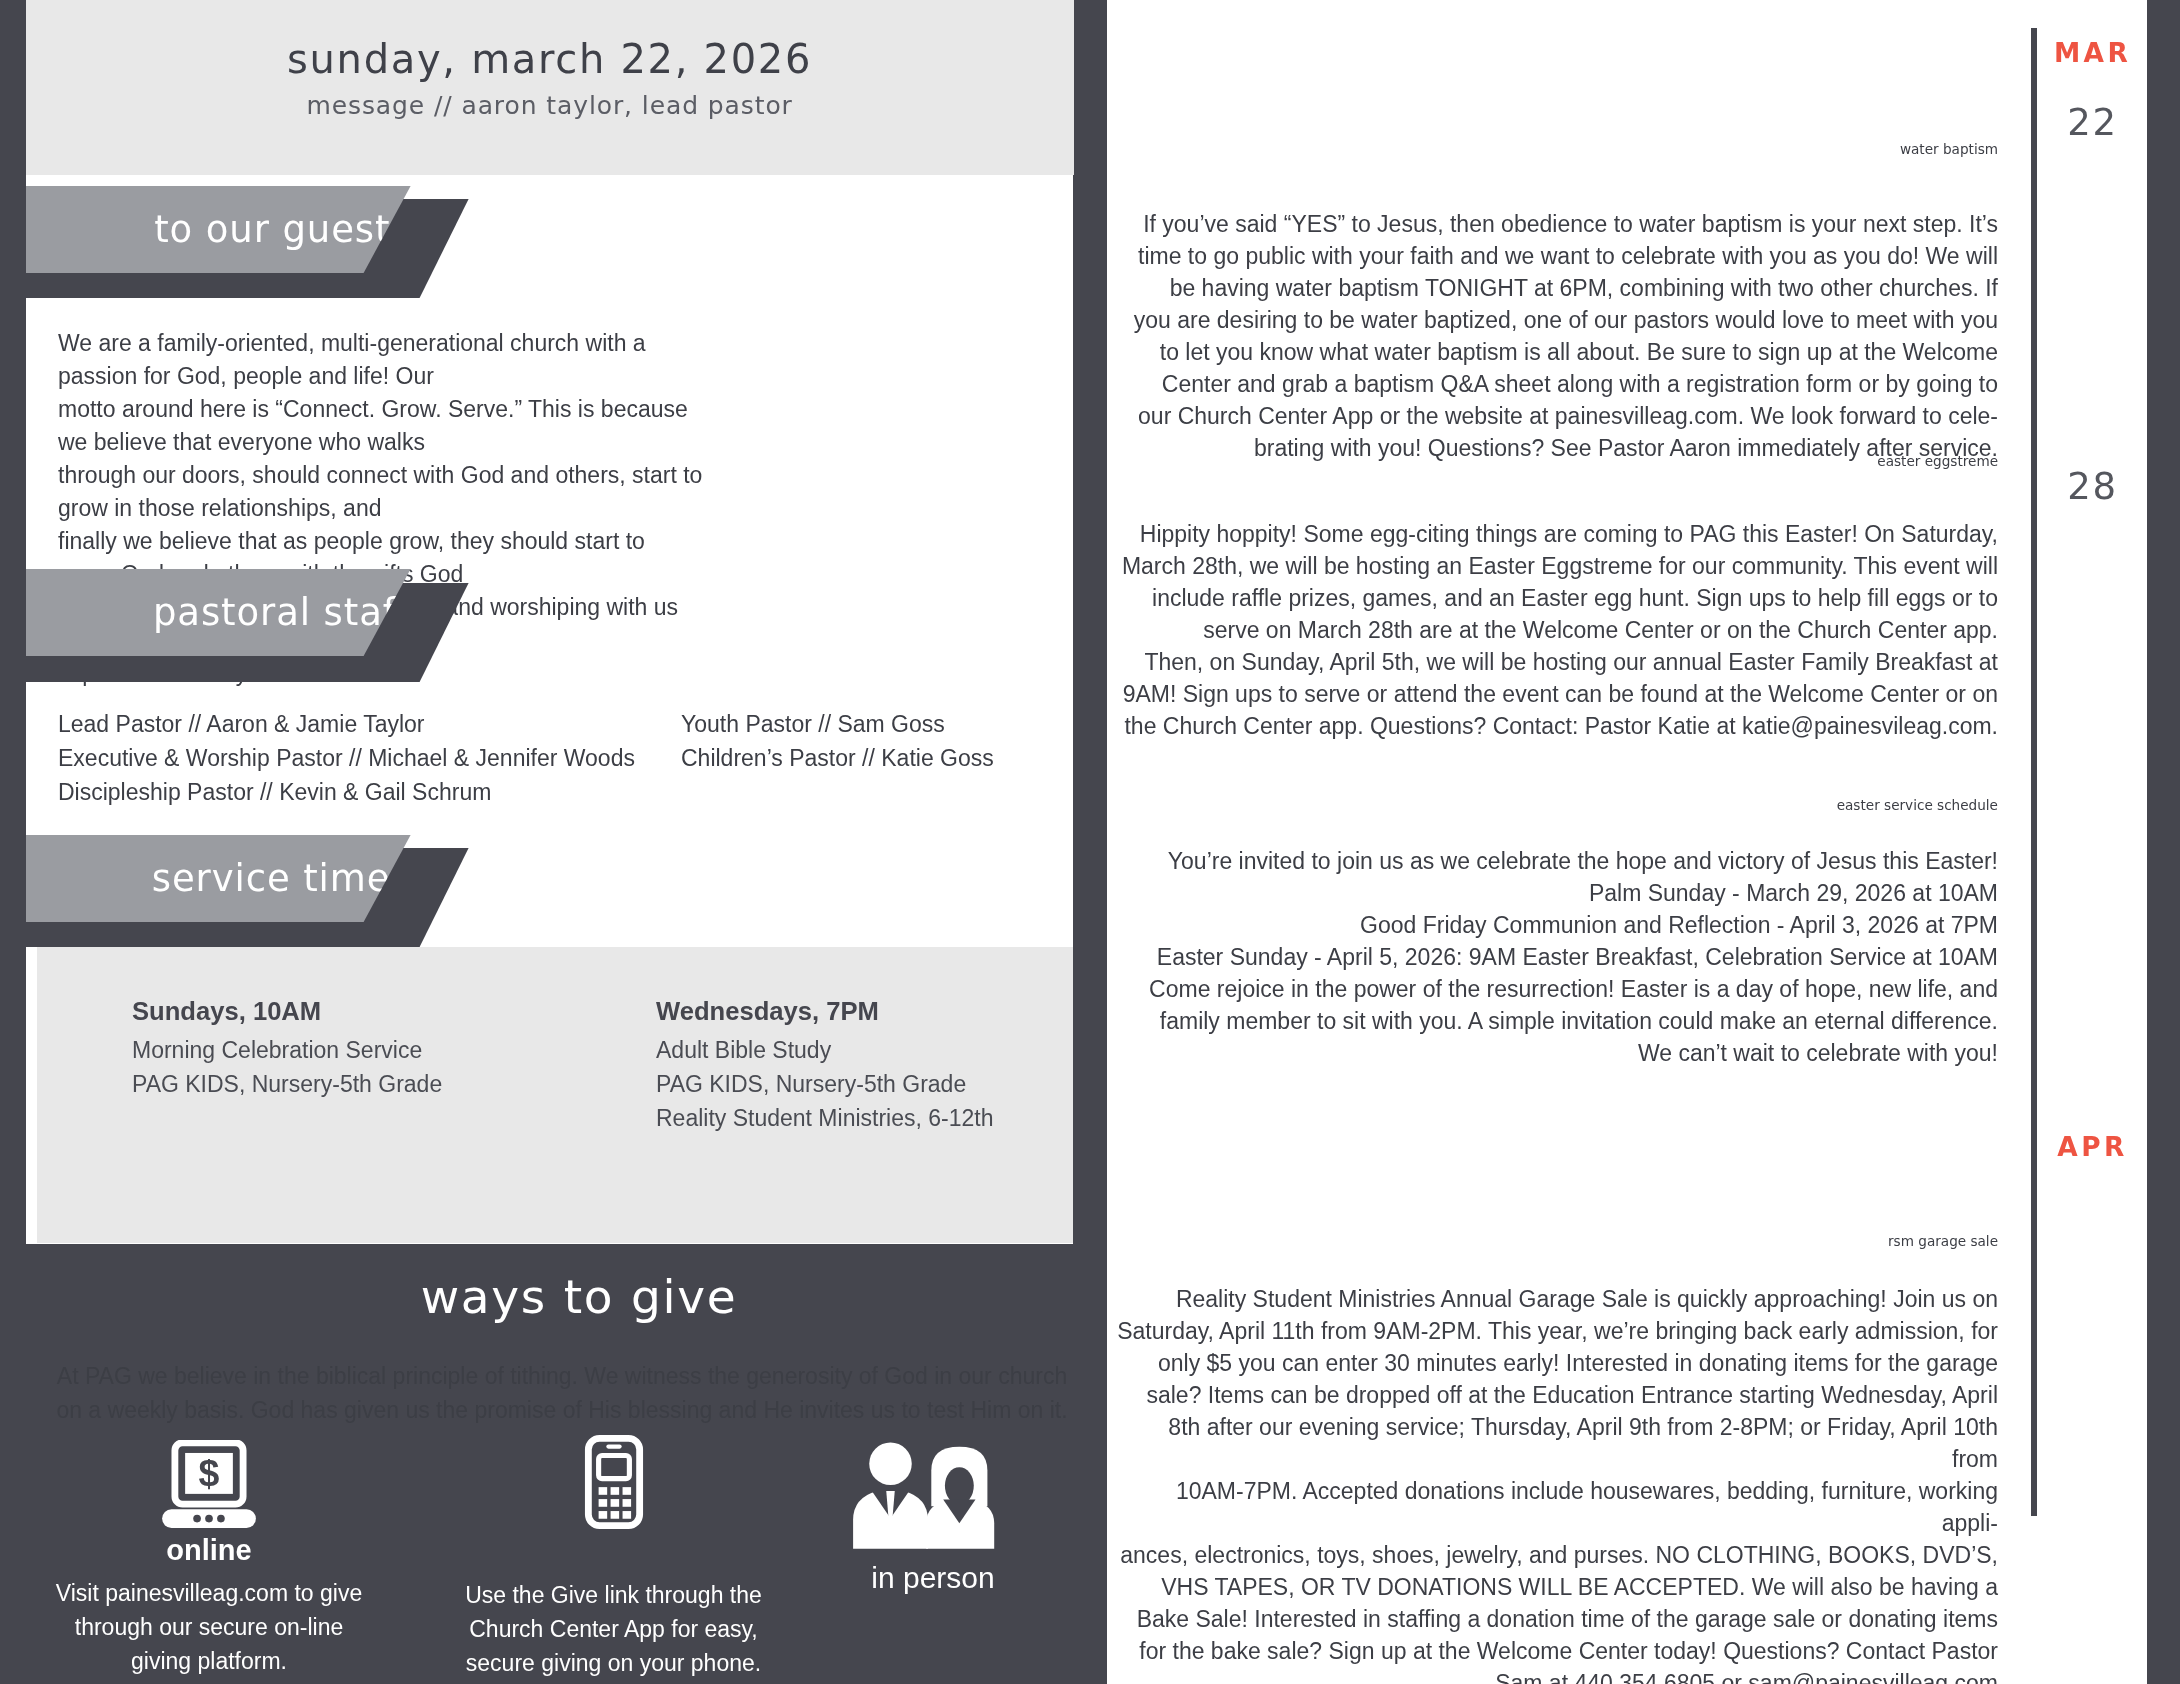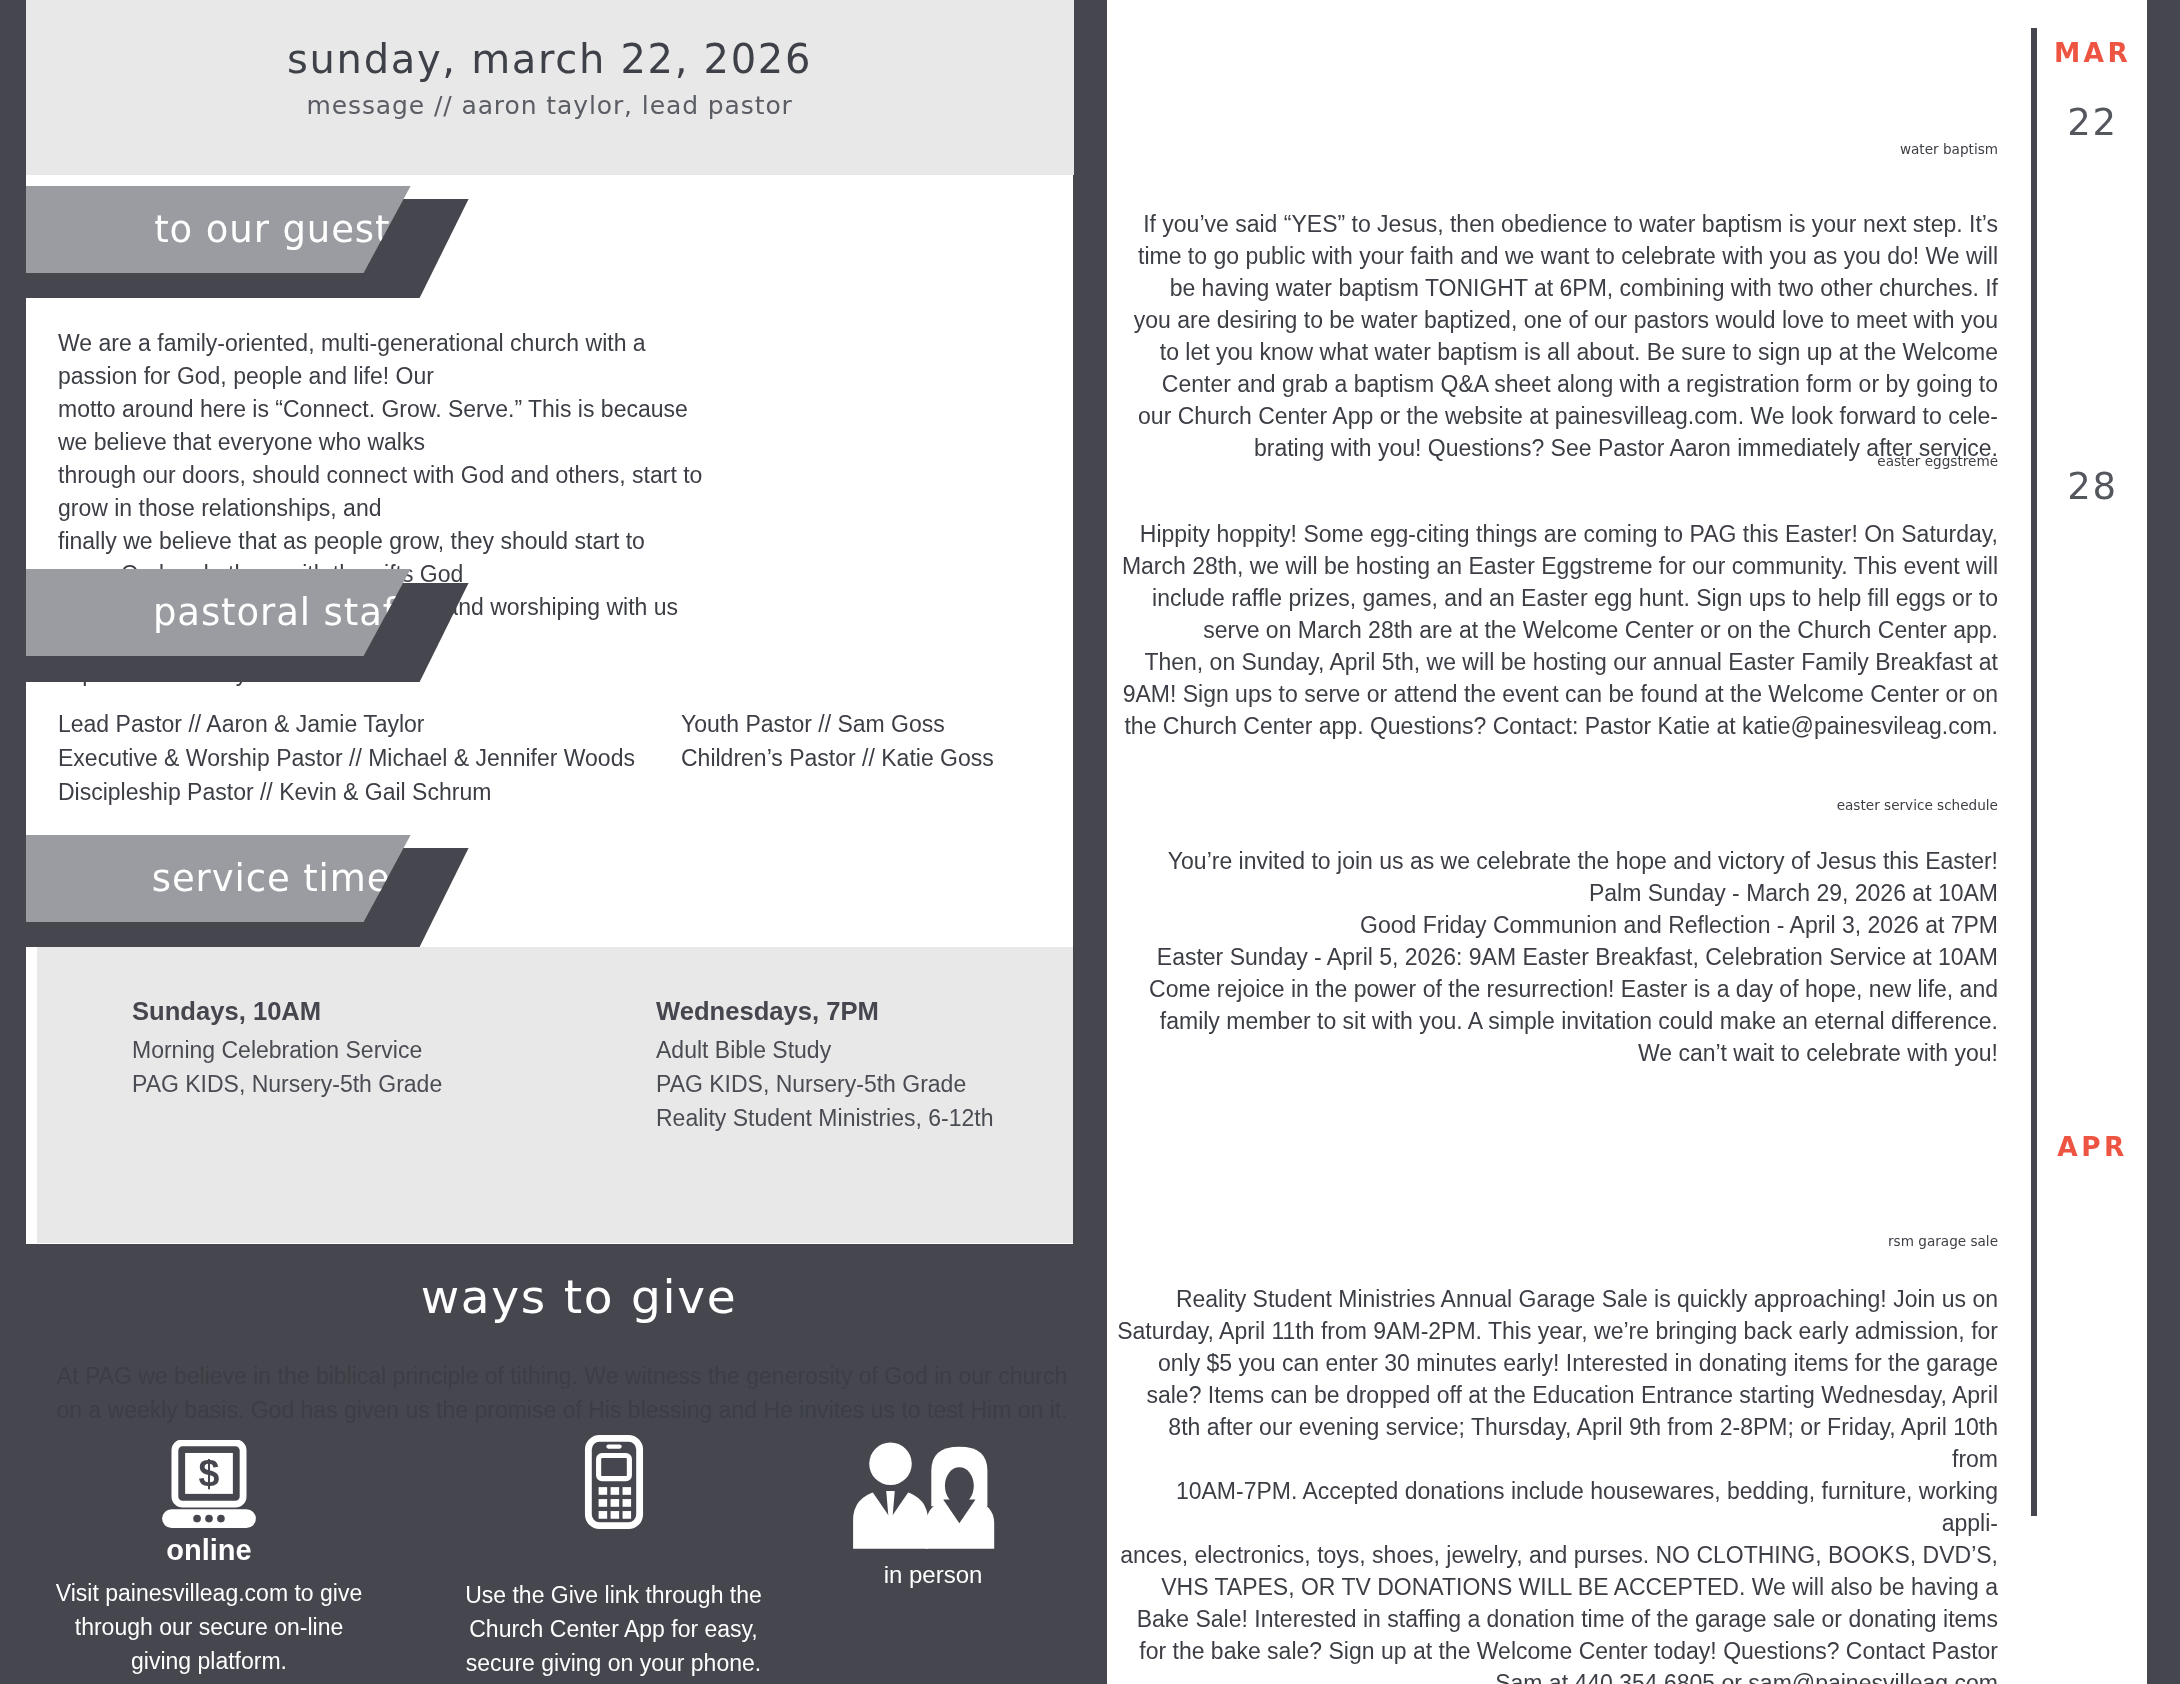--- a/index.html
+++ b/index.html
@@ -49,21 +49,21 @@
   #give-intro{left:34px;top:1359px;width:1056px;text-align:center;}
   #give-intro .ln{font-size:23px;line-height:34px;}
   .give-col{text-align:center;color:#fff;}
   .give-col .ln{font-size:23px;line-height:34px;}
   #give-online{left:47px;top:1440px;width:324px;}
   #give-online .glabel{font-size:29px;font-weight:bold;margin:5.1px 0 8.5px 0;}
   #give-online .glines{margin-top:0;}
   #give-app{left:456px;top:1435px;width:315px;}
   #give-app .glines{margin-top:49px;}
   #give-person{left:788px;top:1438px;width:290px;}
-  #give-person .glabel{font-size:24px;margin-top:12px;}
+  #give-person .glabel{font-size:30px;margin-top:12px;}
   .icon-box{display:flex;justify-content:center;align-items:flex-end;}
 
   
   .article{left:1116px;width:882px;text-align:right;}
   .article .ln{font-size:23px;line-height:32px;color:#3c3e45;}
   #article-baptism-h{top:141px;} #article-baptism-b{top:208px;}
   #article-egg-h{top:453px;}     #article-egg-b{top:518px;}
   #article-schedule-h{top:797px;}#article-schedule-b{top:845px;}
   #article-garage-h{top:1233px;} #article-garage-b{top:1283px;}
 

